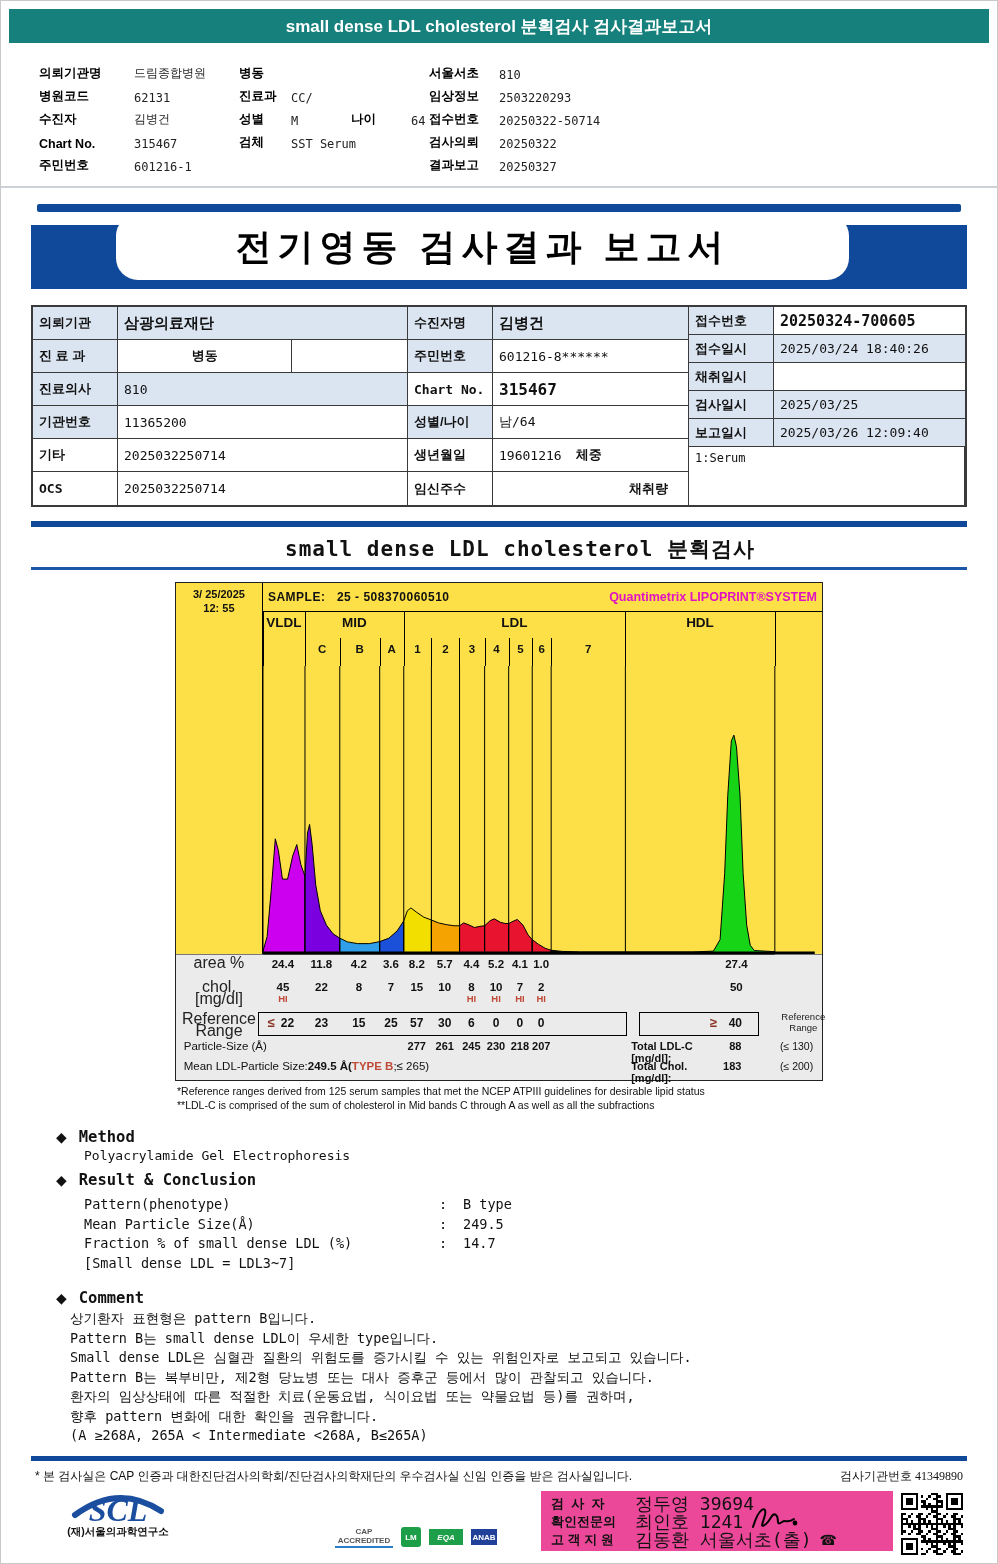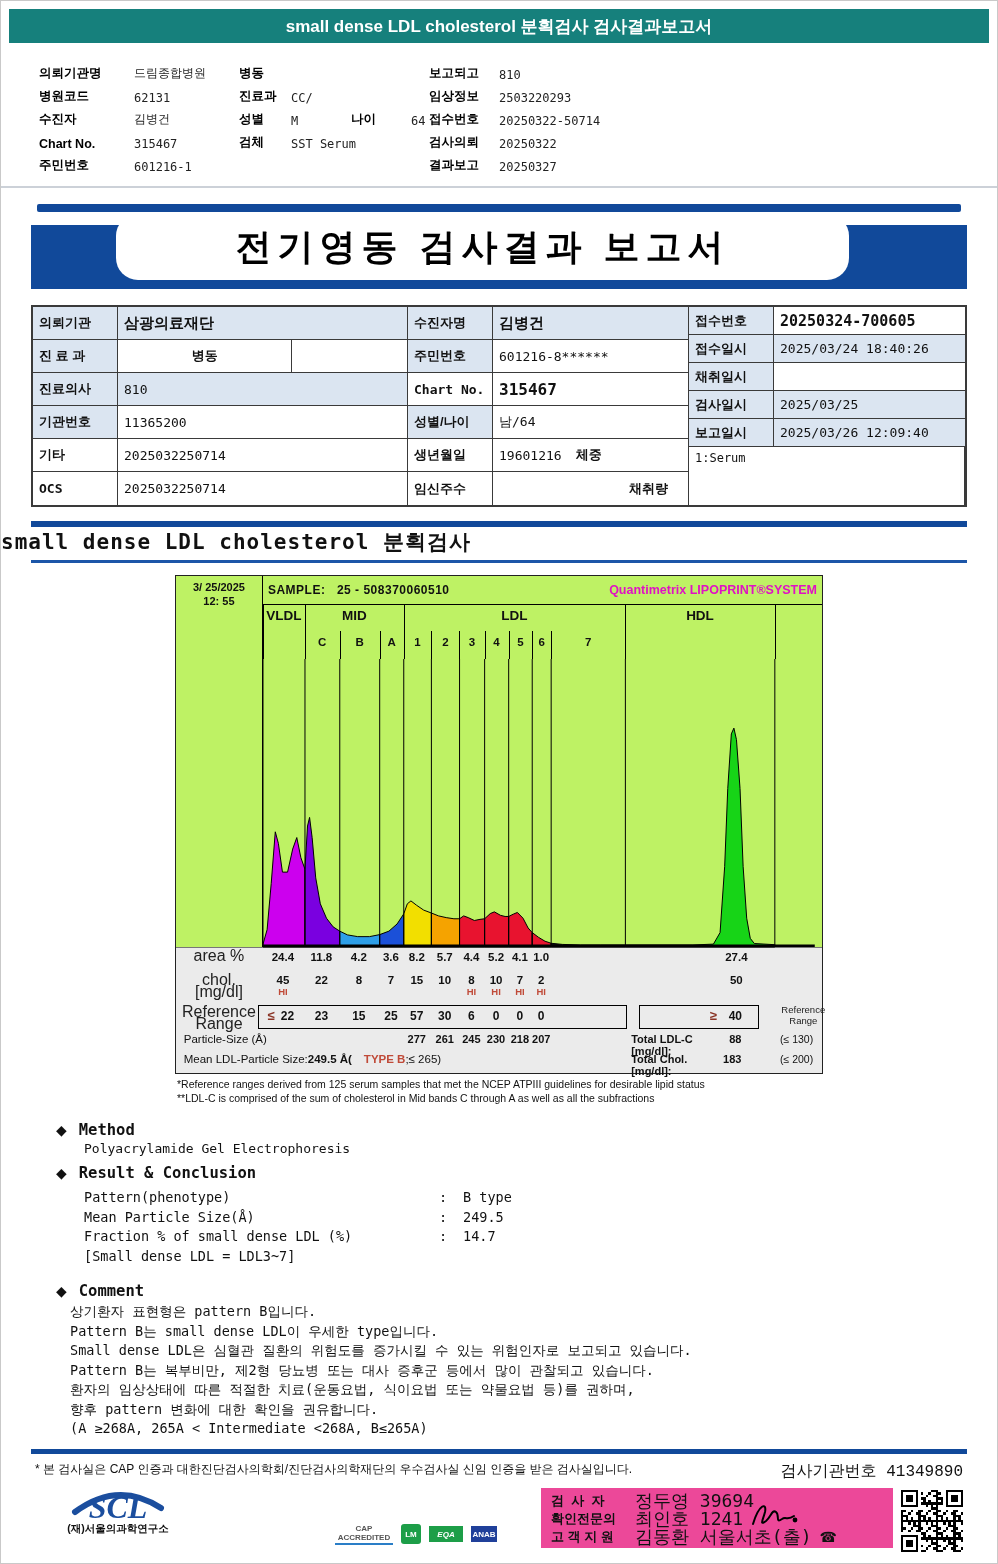--- a/index.html
+++ b/index.html
@@ -36,24 +36,24 @@
   .vbig{font-size:16px;font-weight:700;}
   .vsplit{padding:0;display:flex;align-items:stretch;}
   .vs1{width:60%;border-right:1px solid #3a3a3a;background:#fff;display:flex;align-items:center;justify-content:center;font-weight:700;font-size:13px;}
   .vs2{flex:1;background:#fff;}
   .embl{font-weight:700;font-family:"Liberation Sans",sans-serif;margin-left:14px;font-size:13px;}
   .endr{justify-content:flex-end;padding-right:20px;}
   .serumc{grid-column:1/3;border-bottom:none;align-items:flex-start;padding:4px 6px;font-family:"DejaVu Sans Mono",monospace;font-size:12px;}
   .noB{border-bottom:none;}
   
   .secbar{margin:14px 30px 0;height:6px;background:#11499a;}
-  .sectitle{margin-top:1px;font-family:"DejaVu Sans Mono",monospace;font-weight:700;font-size:21px;letter-spacing:1px;}
+  .sectitle{margin-top:8px;text-align:center;font-family:"DejaVu Sans Mono",monospace;font-weight:700;font-size:21px;letter-spacing:1px;padding-left:42px;}
   .secline{margin:4px 30px 0;height:3px;background:#1c56a8;}
   
-  .chartbox{width:646px;margin:12px auto 0;border:1.5px solid #222;background:#bef264;position:relative;}
+  .chartbox{width:646px;margin:12px auto 0;border:1.5px solid #222;background:#fde047;position:relative;}
   .c-date{position:absolute;left:0;top:4px;width:13.3%;text-align:center;font-size:11px;line-height:14px;font-weight:600;}
   .c-main{margin-left:13.3%;border-left:1px solid #000;}
   .c-hdr{height:28px;border-bottom:1.5px solid #000;display:flex;align-items:center;justify-content:space-between;padding:0 5px;}
   .c-sample{font-size:12px;font-weight:600;letter-spacing:0.5px;}
   .c-brand{font-size:12.5px;font-weight:700;color:#e012c4;}
   .c-strip{position:relative;height:26px;}
   .c-strip2{position:relative;height:28px;}
   .c-plotstrip{position:relative;height:288px;}
   .pw{position:absolute;left:0;top:0;height:100%;width:91.55%;}
   .pw svg{display:block;width:100%;height:100%;overflow:visible;}
@@ -69,37 +69,37 @@
   .cholv .hi{font-size:9.5px;color:#c04a38;font-weight:700;margin-top:0px;}
   .refv{top:5px;font-size:12px;}
   .pfx{color:#8a3324;font-size:13px;top:4px;}
   .refbox{position:absolute;top:1px;bottom:2px;border:1.6px solid #000;}
   .rightref{position:absolute;left:100.8%;width:9.5%;top:1px;font-size:9.5px;line-height:10.5px;text-align:center;color:#222;}
   .abslab{position:absolute;left:1.2%;top:2px;font-size:11.5px;white-space:nowrap;color:#111;}
   .sz{top:2px;font-size:11px;}
   .tot{position:absolute;left:72%;width:21.5%;display:flex;justify-content:space-between;font-size:11px;top:2px;font-weight:600;}
   .totref{position:absolute;left:101%;font-size:10.5px;top:2px;white-space:nowrap;}
   .mv{margin-left:0;font-weight:600;}
-  .mtype{color:#c04a38;font-weight:700;margin-left:12px;}
+  .mtype{color:#c04a38;font-weight:700;}
   .fnotes{margin:4px 0 0 176px;font-size:10.5px;line-height:13.5px;color:#111;}
   
   .sections{margin:16px 0 0 55px;font-family:"DejaVu Sans Mono",monospace;}
   .sec-h{display:flex;align-items:center;margin-top:8px;}
   .dia{font-size:14px;margin-right:12px;font-family:"Liberation Sans",sans-serif;}
   .sec-title{font-weight:700;font-size:15.5px;}
   .sec-body{margin:2px 0 2px 28px;font-size:13px;}
   .res-rows{margin:6px 0 0 28px;}
   .res-row{font-size:13.5px;line-height:19.5px;display:flex;}
   .res-row .rl{width:355px;}
   .res-row .rs{width:24px;}
   .com-lines{margin:2px 0 0 14px;font-size:13.5px;line-height:19.5px;}
   
   .botbar{margin:10px 30px 0;height:5px;background:#11499a;}
   .certline{margin:7px 34px 0;display:flex;justify-content:space-between;font-size:12px;}
-  .certline .cr{font-family:Liberation Mono, monospace;font-size:16px;}
+  .certline .cr{font-family:Liberation Serif, serif;font-size:12px;}
   .footer{position:relative;height:72px;margin:6px 34px 0;}
   .scl{position:absolute;left:8px;top:0;width:150px;text-align:center;}
   .scl-arc{display:block;margin:0 auto;}
   .scl-txt{font-family:"Liberation Serif",serif;font-style:italic;font-weight:700;font-size:32px;color:#1b4e9e;line-height:26px;margin-top:-24px;}
   .scl-org{font-size:10.5px;font-weight:700;margin-top:2px;}
   .accs{position:absolute;left:300px;top:36px;display:flex;gap:8px;align-items:center;}
   .acc{font-size:8px;font-weight:700;display:inline-flex;align-items:center;justify-content:center;text-align:center;line-height:9px;}
   .acc-cap{color:#555;width:58px;border-bottom:2px solid #2a7ec7;padding-bottom:1px;}
   .acc-lm{width:20px;height:20px;background:#1d9e48;color:#fff;border-radius:3px;}
   .acc-eqa{width:34px;height:16px;background:#1d9e48;color:#fff;font-style:italic;}
@@ -159,21 +159,21 @@
           <span class="ph-l ph-l2">나이</span>
           <span class="ph-v">64</span>
         </div>
       <div class="ph-row">
           <span class="ph-l">검체</span>
           <span class="ph-v">SST Serum</span>
         </div>
     </div>
     <div class="ph-col ph-c3">
       <div class="ph-row">
-          <span class="ph-l">보고되고</span>
+          <span class="ph-l">서울서초</span>
           <span class="ph-v">810</span>
         </div>
       <div class="ph-row">
           <span class="ph-l">임상정보</span>
           <span class="ph-v">2503220293</span>
         </div>
       <div class="ph-row">
           <span class="ph-l">접수번호</span>
           <span class="ph-v">20250322-50714</span>
         </div>

